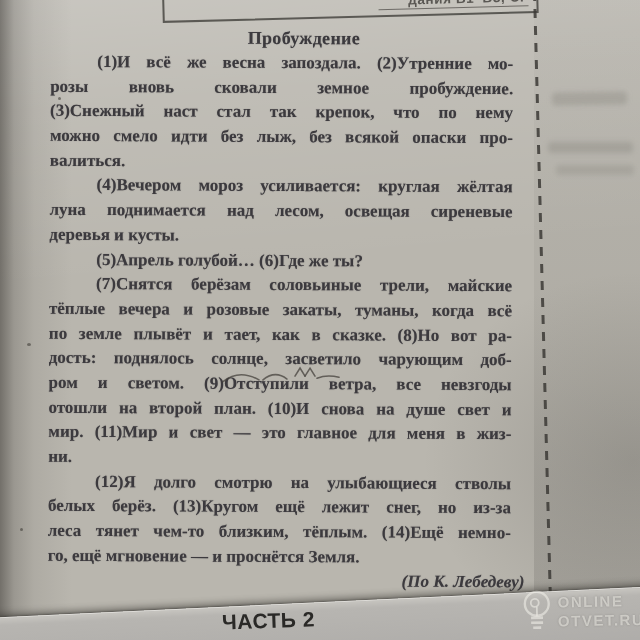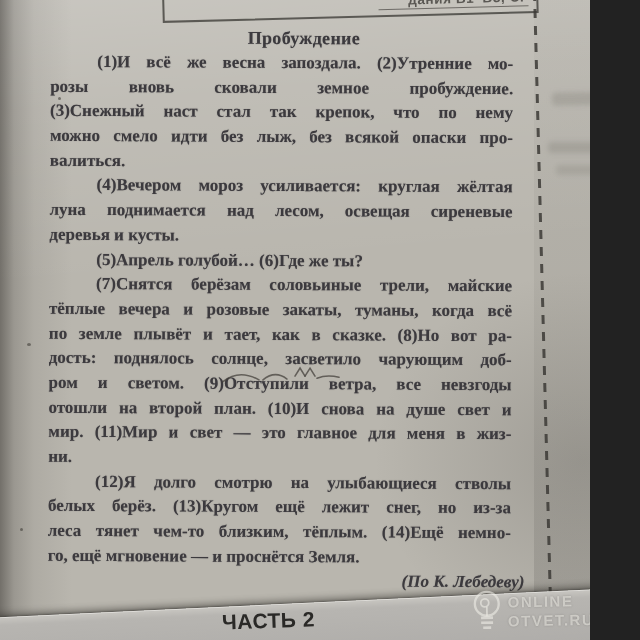--- a/index.html
+++ b/index.html
@@ -1,17 +1,17 @@
 <!DOCTYPE html>
 <html style="--paper: #b9b6ae; --ink: #3c3a3e; --rule: #4a4844;"><head>
 <meta charset="utf-8">
 <style>
   html,body { margin:0; padding:0; background:#222; }
   .photo {
-    position:relative; width:590px; height:640px; overflow:hidden;
+    position:relative; width:640px; height:640px; overflow:hidden;
     background: var(--paper, #b9b6ae);
     font-family:"Liberation Serif", serif;
   }
   .layer { position:absolute; pointer-events:none; }
 
   
   .shade-top { inset:0; background:linear-gradient(175deg, rgba(255,255,255,.22) 0%, rgba(255,255,255,.10) 16%, rgba(255,255,255,0) 42%); }
   .shade-left { inset:0; background:linear-gradient(90deg, rgba(45,42,38,.50) 0, rgba(45,42,38,.22) 14px, rgba(45,42,38,.08) 34px, rgba(45,42,38,0) 72px); }
   .shade-midright { inset:0; background:radial-gradient(300px 270px at 99% 72%, rgba(70,68,64,.22), rgba(70,68,64,0) 70%); }
   .right-strip { left:534px; top:0; width:106px; height:640px;

